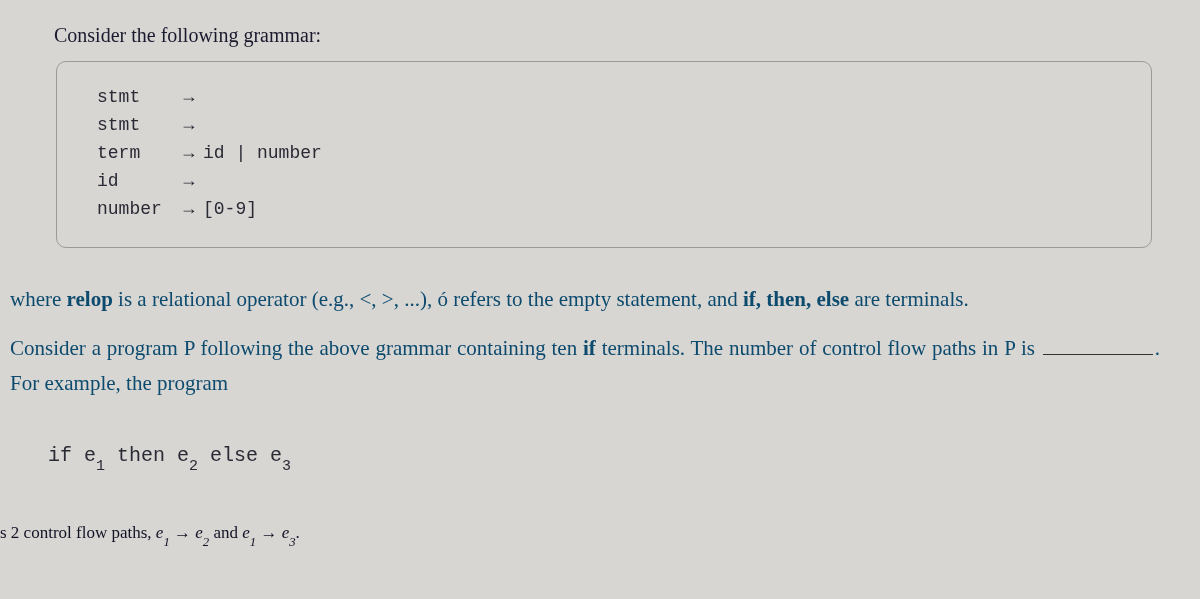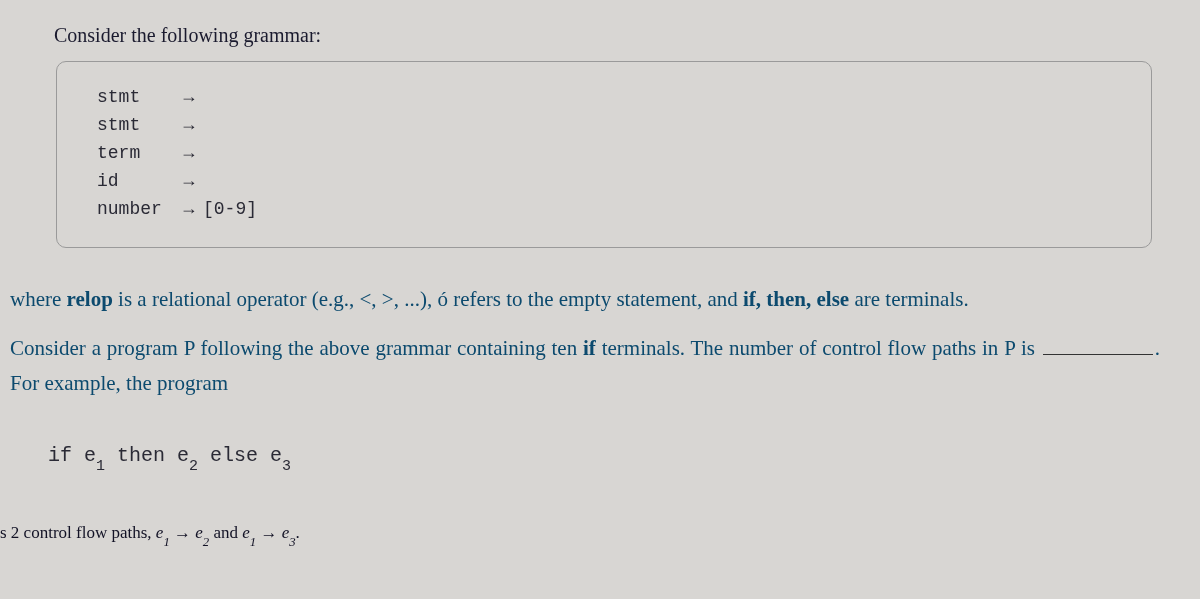--- a/index.html
+++ b/index.html
@@ -94,20 +94,21 @@
       <span class="gr-lhs">stmt</span>
       <span class="gr-arrow">→</span>
     </div>
     <div class="grammar-row">
       <span class="gr-lhs">stmt</span>
       <span class="gr-arrow">→</span>
     </div>
     <div class="grammar-row">
       <span class="gr-lhs">term</span>
       <span class="gr-arrow">→</span>
+      <span class="gr-rhs">id | number</span>
     </div>
     <div class="grammar-row">
       <span class="gr-lhs">id</span>
       <span class="gr-arrow">→</span>
     </div>
     <div class="grammar-row">
       <span class="gr-lhs">number</span>
       <span class="gr-arrow">→</span>
       <span class="gr-rhs">[0-9]</span>
     </div>

